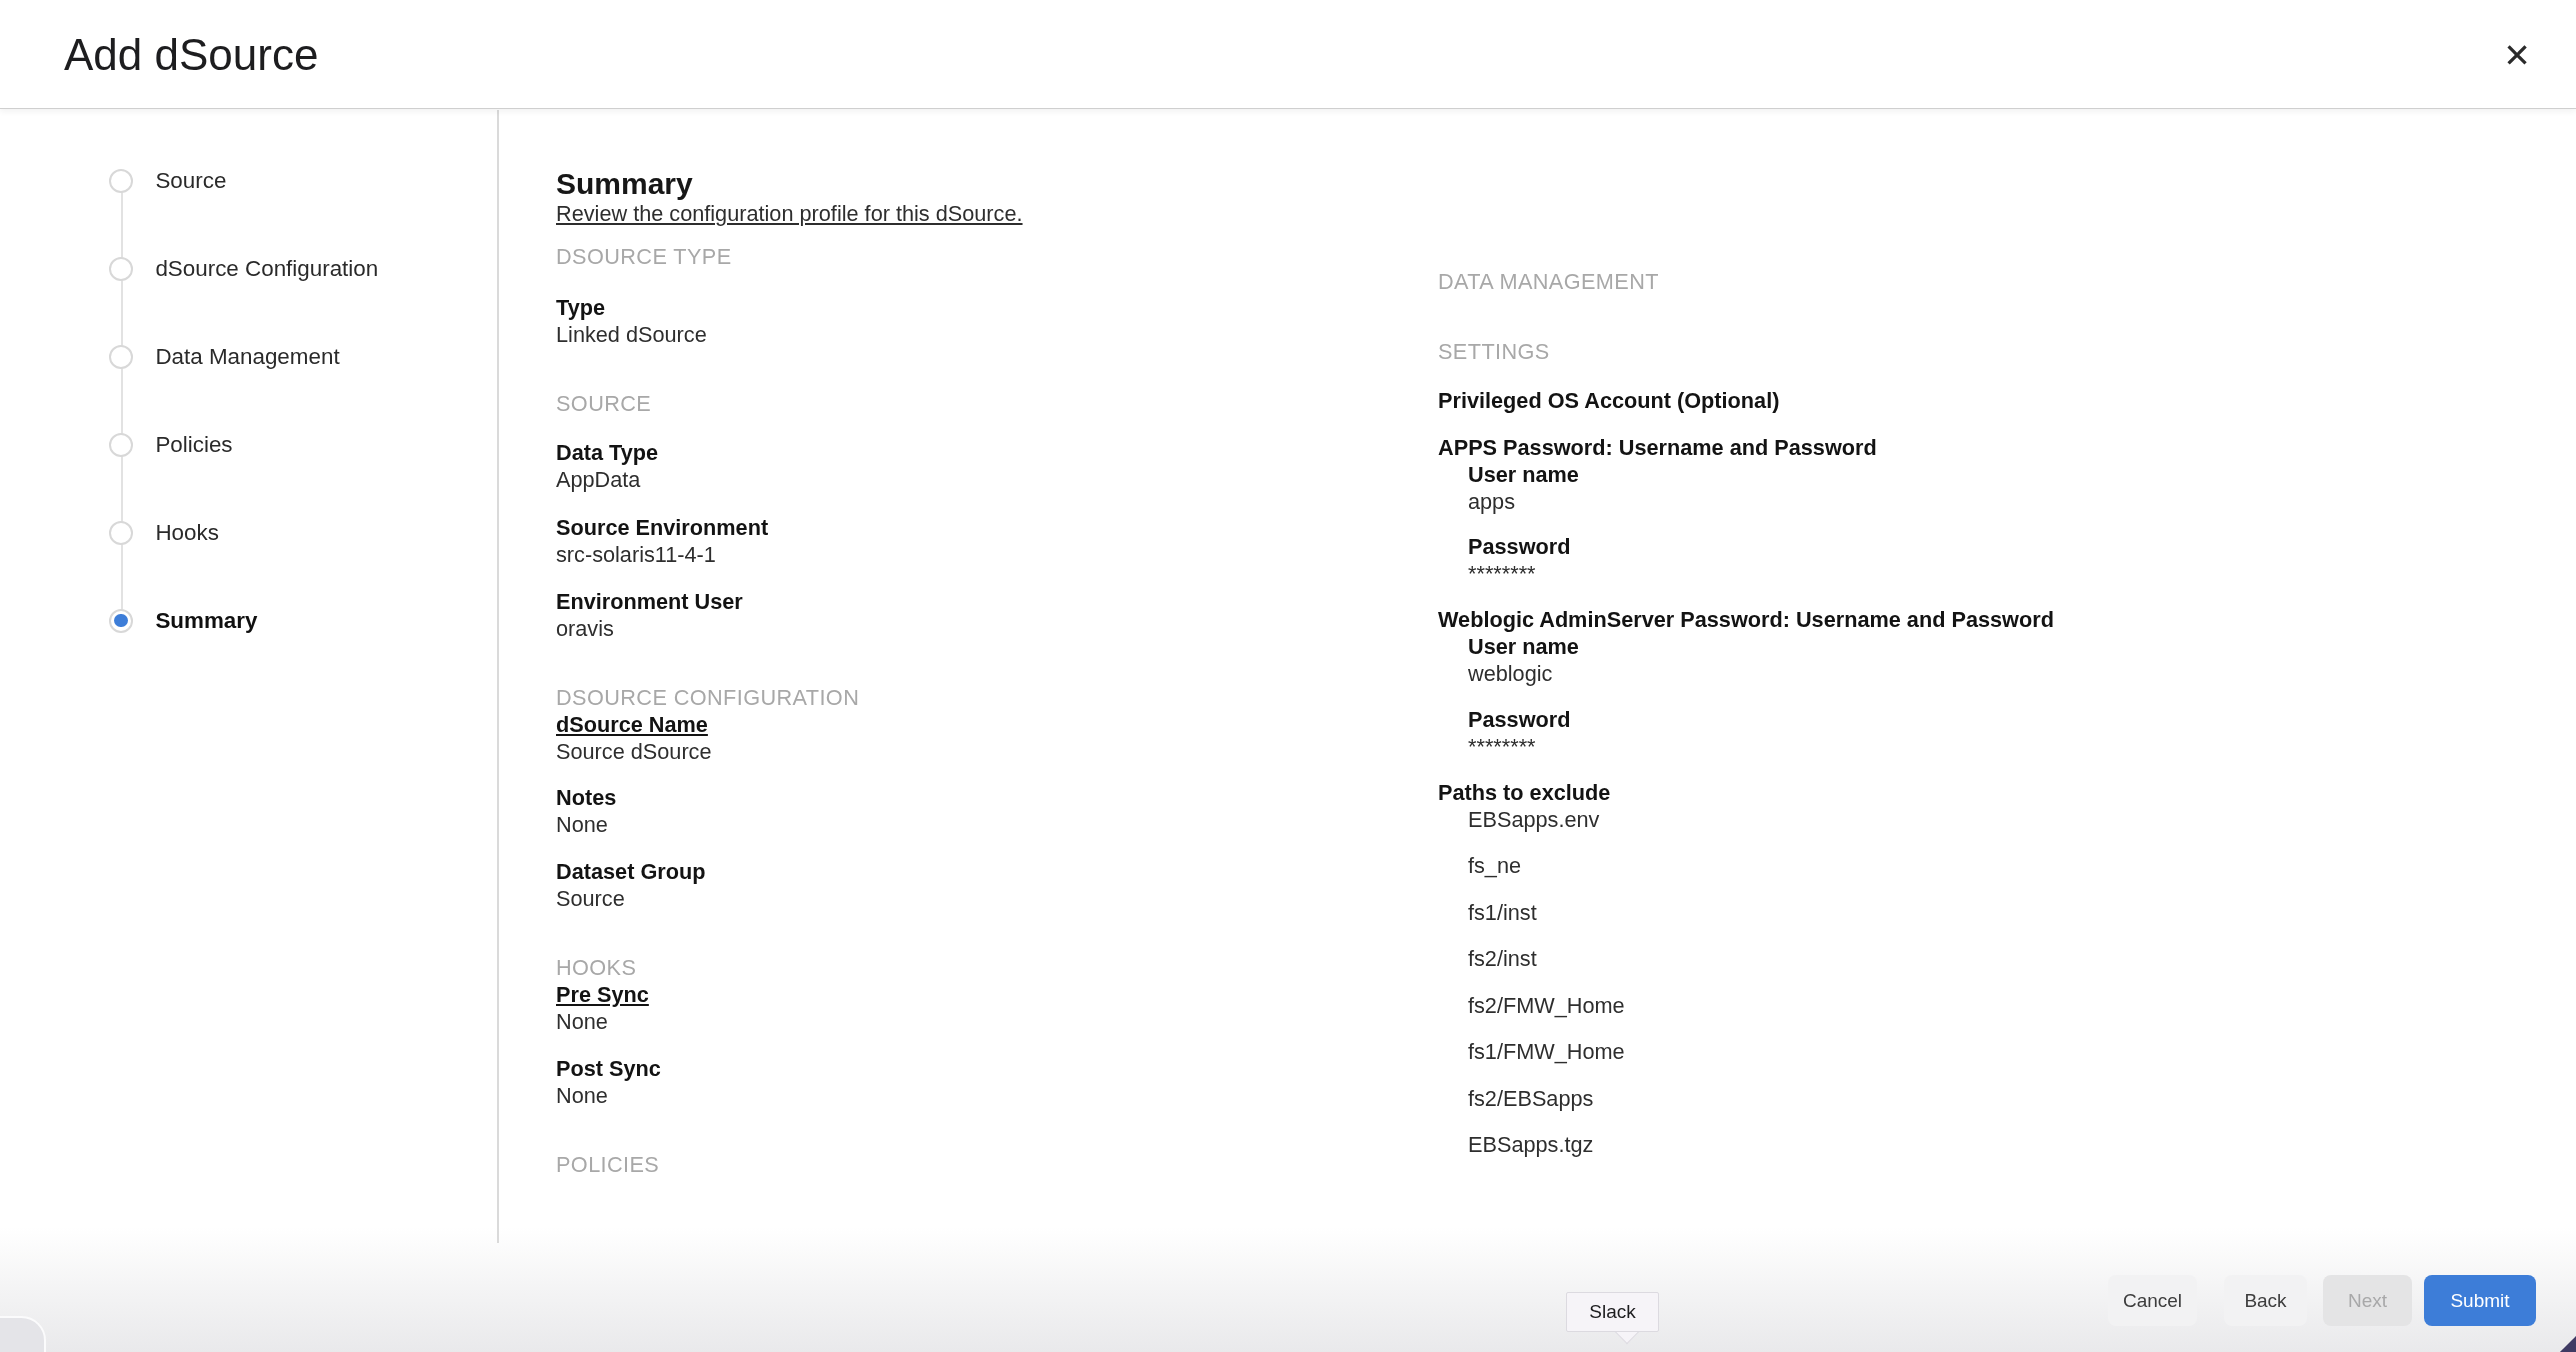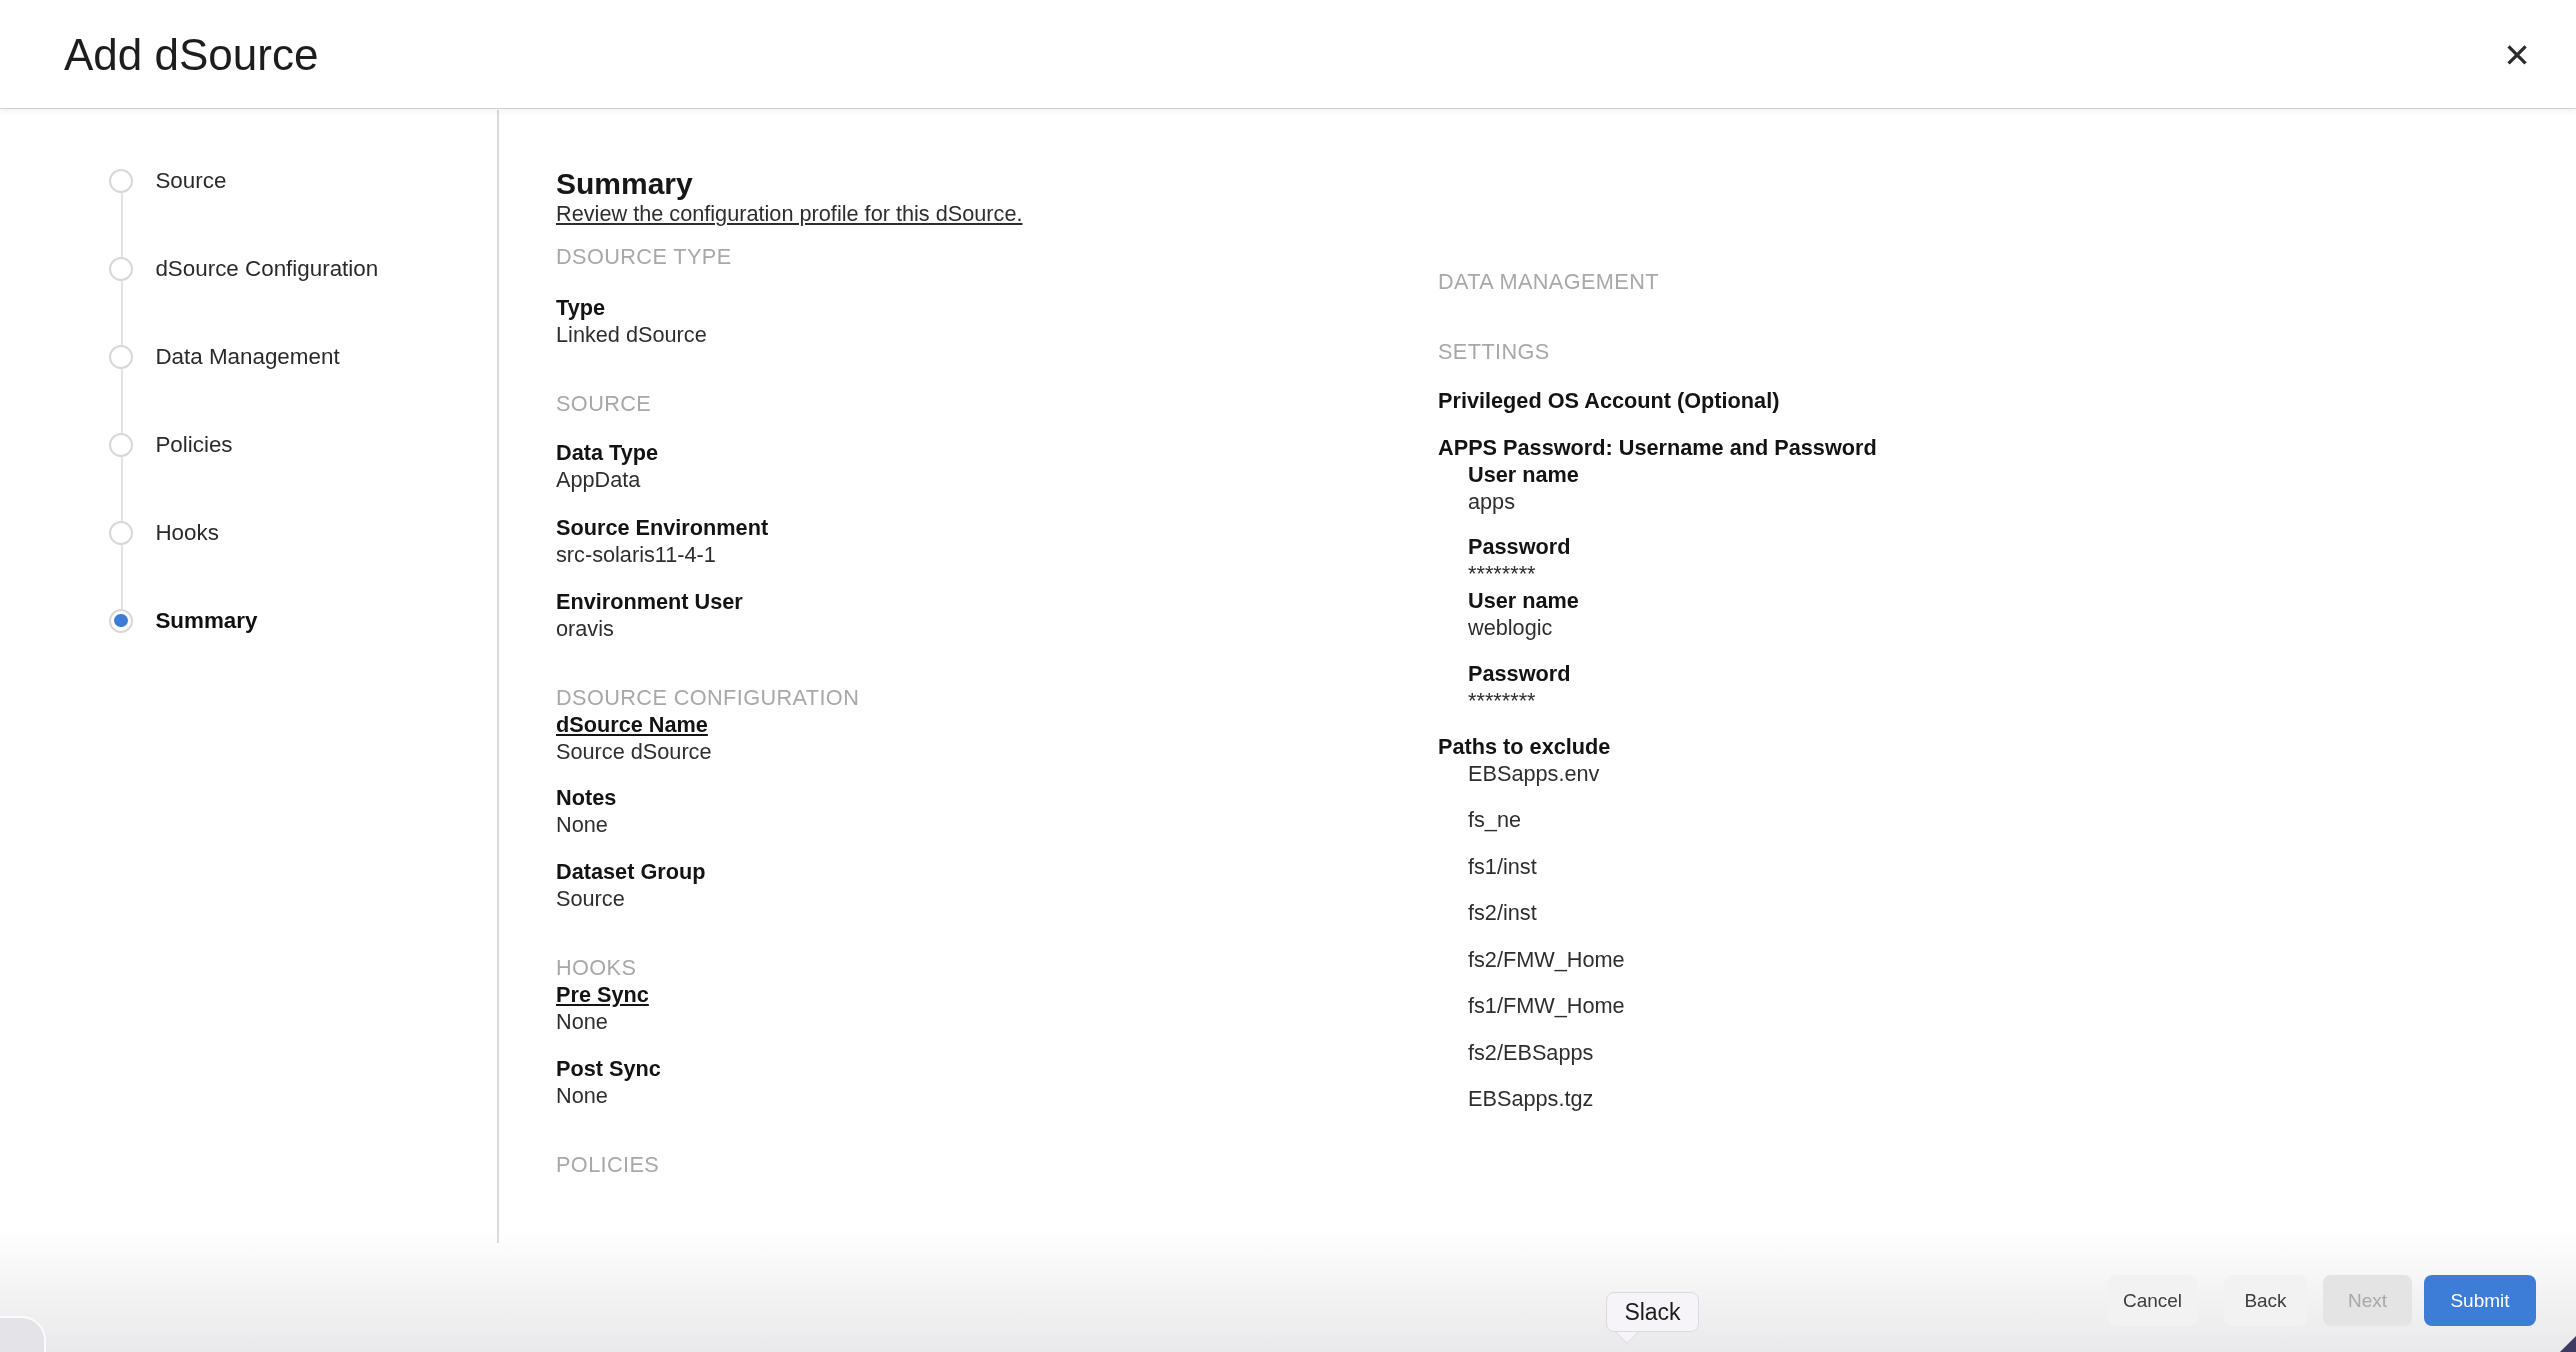--- a/index.html
+++ b/index.html
@@ -39,23 +39,23 @@
 
   
   .btn{position:absolute;top:1275px;height:51px;border-radius:8px;font-size:19px;display:flex;
        align-items:center;justify-content:center;box-sizing:border-box;cursor:pointer;z-index:4;}
   .btn-cancel{left:2108px;width:89px;background:#f2f2f3;color:#3d3d3d;}
   .btn-back{left:2224px;width:83px;background:#f2f2f3;color:#3d3d3d;}
   .btn-next{left:2323px;width:89px;background:#e4e4e5;color:#a8a8a9;cursor:default;}
   .btn-submit{left:2424px;width:112px;background:#3d7dd8;color:#ffffff;font-weight:500;}
 
   
-  .tooltip{position:absolute;left:1606px;top:1292px;width:91px;height:38px;background:#f6f4f8;
-           border:0.7px solid #dcdae0;border-radius:8px;display:flex;align-items:center;justify-content:center;
-           font-size:23px;color:#1c1c1e;z-index:3;}
+  .tooltip{position:absolute;left:1566px;top:1292px;width:91px;height:38px;background:#f6f4f8;
+           border:0.7px solid #dcdae0;border-radius:2px;display:flex;align-items:center;justify-content:center;
+           font-size:19px;color:#1c1c1e;z-index:3;}
   .tooltip-tail{position:absolute;left:1617px;top:1320px;width:19px;height:19px;background:#f6f4f8;
                 border-right:0.7px solid #dcdae0;border-bottom:0.7px solid #dcdae0;transform:rotate(45deg);z-index:2;}
 
   
   .corner-left{position:absolute;left:-32.5px;top:1316px;width:74px;height:79px;background:#e4e4e8;
                border:2.2px solid #fbfbfc;border-radius:24.5px;z-index:1;}
   .corner-right{position:absolute;left:2558px;top:1339px;width:51px;height:51px;background:#3f3a63;
                 border-radius:11.6px;transform:rotate(45deg);z-index:1;}
 </style>
 </head>
@@ -137,20 +137,21 @@
     <div class="sec-h mt221">DATA MANAGEMENT</div>
     <div class="sec-h mt59">SETTINGS</div>
     <div class="lbl mt31">Privileged OS Account (Optional)</div>
 
     <div class="lbl mt27">APPS Password: Username and Password</div>
     <div class="lbl indent">User name</div>
     <div class="val indent">apps</div>
     <div class="lbl indent mt25">Password</div>
     <div class="val indent">********</div>
 
+    <div class="lbl mt26">Weblogic AdminServer Password: Username and Password</div>
     <div class="lbl indent">User name</div>
     <div class="val indent">weblogic</div>
     <div class="lbl indent mt26">Password</div>
     <div class="val indent">********</div>
 
     <div class="lbl mt26">Paths to exclude</div>
     <div class="val indent">EBSapps.env</div>
     <div class="val indent mt27">fs_ne</div>
     <div class="val indent mt27">fs1/inst</div>
     <div class="val indent mt27">fs2/inst</div>

